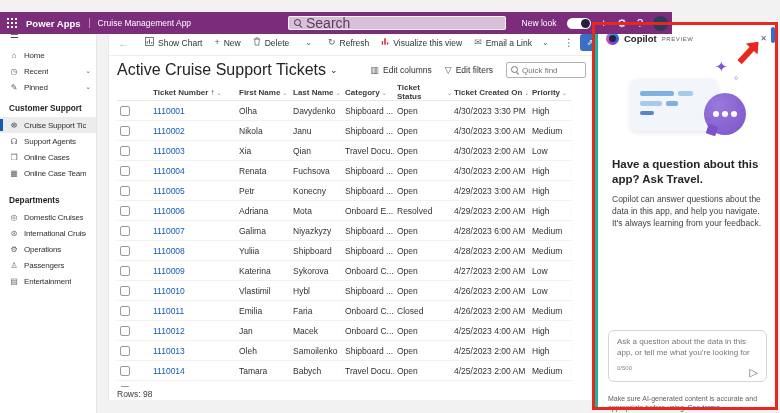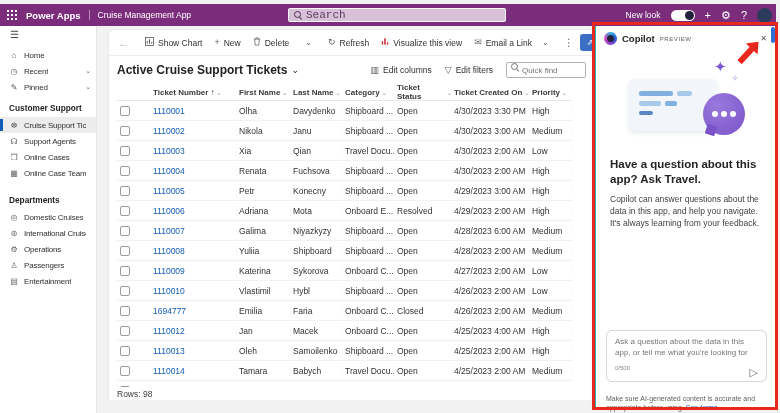--- a/index.html
+++ b/index.html
@@ -1,27 +1,27 @@
 <!DOCTYPE html>
 <html><head>
 <meta charset="utf-8">
 <style>
   *{box-sizing:border-box;margin:0;padding:0}
   html,body{width:780px;height:413px;overflow:hidden}
   body{font-family:"Liberation Sans",sans-serif;background:#f2f2f2}
   #root{position:relative;width:780px;height:413px;background:#f2f2f2;overflow:hidden}
 
   
-  .topbar{position:absolute;left:0;top:4px;width:776px;height:22px;background:#7b2c7b;display:flex;align-items:center;color:#fff;z-index:10}
+  .topbar{position:absolute;left:0;top:12px;width:672px;height:22px;background:#7b2c7b;display:flex;align-items:center;color:#fff;z-index:10}
   .waffle{width:24px;height:22px;display:flex;align-items:center;justify-content:center;cursor:pointer}
   .brand{font-size:9.5px;font-weight:bold;margin-left:2px;white-space:nowrap}
   .tb-divider{width:1px;height:10px;background:rgba(255,255,255,.45);margin:0 8px}
   .appname{font-size:8.5px;white-space:nowrap}
   .tb-search{position:absolute;left:288px;top:4px;width:218px;height:14px;background:#d9c0d9;border:1px solid rgba(255,255,255,.85);border-radius:2px;display:flex;align-items:center;padding:0 5px;gap:4px}
-  .tb-search input{background:transparent;border:none;outline:none;font-size:11px;color:#3a223a;width:100%;font-family:Liberation Mono, monospace}
+  .tb-search input{background:transparent;border:none;outline:none;font-size:14px;color:#3a223a;width:100%;font-family:Liberation Sans, sans-serif}
   .tb-search input::placeholder{color:#5c3a5c}
   .mag{position:relative;width:8px;height:8px;flex:0 0 auto}
   .mag::before{content:"";position:absolute;left:0;top:0;width:5px;height:5px;border:1px solid #4a2a4a;border-radius:50%}
   .mag::after{content:"";position:absolute;left:6px;top:6px;width:3px;height:1px;background:#4a2a4a;transform:rotate(45deg);transform-origin:0 0}
   .mag.gray::before{border-color:#757575}
   .mag.gray::after{background:#757575}
   .tb-right{margin-left:auto;display:flex;align-items:center;gap:10px;padding-right:4px}
   .newlook{font-size:8.5px}
   .toggle{width:24px;height:11px;background:#fff;border-radius:6px;position:relative;cursor:pointer}
   .toggle .knob{position:absolute;right:1px;top:1px;width:9px;height:9px;border-radius:50%;background:#24203c}
@@ -47,45 +47,45 @@
   .cmd .ic{font-size:9px;color:#5a5a5a;line-height:1}
   .cmd-back{color:#b9b9b9;font-size:11px;padding:0 3px;cursor:pointer}
   .sep{width:1px;height:12px;background:#e1e1e1;margin:0 2px}
   .cmd-chev{font-size:8px;color:#5a5a5a;padding:0 3px;cursor:pointer}
   .more{font-size:10px;padding:0 4px;cursor:pointer;color:#5a5a5a}
   .share-btn{margin-left:auto;background:#3a6fc4;color:#fff;border-radius:3px;height:17px;display:flex;align-items:center;gap:3px;padding:0 7px;font-size:8.5px;cursor:pointer}
   .share-btn .sic{font-size:8px}
   .share-btn .schev{font-size:6px}
 
   .viewbar{height:28px;display:flex;align-items:center;padding:0 8px;gap:4px}
-  .view-title{font-size:12px;font-weight:bold;color:#242424;white-space:nowrap;cursor:pointer}
+  .view-title{font-size:16px;font-weight:normal;color:#242424;white-space:nowrap;cursor:pointer}
   .view-chev{font-size:9px;color:#242424}
   .view-actions{margin-left:auto;display:flex;align-items:center;gap:13px;font-size:8.5px;color:#323130}
   .va{display:flex;gap:4px;align-items:center;cursor:pointer;white-space:nowrap}
   .va .ic{font-size:9px;color:#5a5a5a}
-  .quickfind{width:80px;height:16px;border:1px solid #b5b2b0;border-radius:2px;display:flex;padding:0 4px;gap:3px;background:#fff}
+  .quickfind{width:80px;height:16px;border:1px solid #b5b2b0;border-radius:2px;display:flex;align-items:center;padding:0 4px;gap:3px;background:#fff}
   .quickfind input{border:none;outline:none;width:100%;font-size:8px;color:#333;font-family:inherit}
   .quickfind input::placeholder{color:#757575}
 
   .gridwrap{padding-left:8px;width:463px}
   .ghead{display:flex;height:17px;align-items:center;border-bottom:1px solid #e8e8e8}
   .gh{font-size:8px;font-weight:bold;color:#3b3a39;display:flex;gap:2px;align-items:center;padding-left:2px}
   .gh .sort{font-weight:normal;font-size:8px;color:#3b3a39}
   .gh .chev{font-size:6px;color:#8a8886;font-weight:normal}
   .cbcell{width:34px;display:flex;align-items:center;padding-left:3px;flex:0 0 auto}
   .w-ticket{width:86px}.w-first{width:54px}.w-last{width:52px}.w-cat{width:52px}.w-status{width:57px}.w-created{width:78px}.w-pri{width:42px}
   .grow{display:flex;height:20px;align-items:center;border-bottom:1px solid #f1f1f1;font-size:8.5px;color:#323130}
   .gc{overflow:hidden;white-space:nowrap;padding-left:2px;border-right:1px solid rgba(0,0,0,0.025)}
   .gc.link{color:#115db5;cursor:pointer}
   .checkbox{width:10px;height:10px;border:1px solid #9a9a9a;border-radius:2px;background:#fff;cursor:pointer}
   .partial{height:6px;overflow:hidden}
   .rowsbar{height:14px;display:flex;align-items:center;padding-left:8px;font-size:8.5px;color:#3b3a39}
 
   
-  .copilot{position:absolute;left:595px;top:24px;width:182px;height:383px;background:#fff;border-left:1px solid #14b8a6;border-radius:4px 0 0 0;box-shadow:-2px 0 5px rgba(0,0,0,.05);z-index:3}
+  .copilot{position:absolute;left:595px;top:24px;width:182px;height:383px;background:#fff;border-left:3px solid #14b8a6;border-radius:4px 0 0 0;box-shadow:-2px 0 5px rgba(0,0,0,.05);z-index:3}
   .cp-head{display:flex;align-items:center;gap:5px;padding:8px 8px 4px 8px}
   .cp-logo{width:13px;height:13px;border-radius:50%;background:conic-gradient(#31a8e0,#2b5fd9,#8a3fd4,#d44fc0,#31a8e0);position:relative;flex:0 0 auto}
   .cp-logo::after{content:"";position:absolute;inset:3px;border-radius:50%;background:#23233f}
   .cp-title{font-size:9.5px;font-weight:bold;color:#242424}
   .cp-badge{font-size:6px;color:#616161;letter-spacing:.6px}
   .cp-close{margin-left:auto;font-size:8px;color:#555;cursor:pointer;padding:2px}
   .cp-scrollthumb{position:absolute;right:2px;top:3px;width:4px;height:16px;background:#2f6fd6;border-radius:2px;cursor:pointer}
 
   .cp-illus{position:relative;width:132px;height:90px;margin:8px auto 0}
   .cp-card{position:absolute;left:8px;top:22px;width:88px;height:52px;background:#f2f5fa;border-radius:6px;box-shadow:0 2px 5px rgba(27,43,77,.10)}
@@ -454,21 +454,21 @@
             <div class="gc w-last">Hybl</div>
             <div class="gc w-cat">Shipboard ...</div>
             <div class="gc w-status">Open</div>
             <div class="gc w-created">4/26/2023 2:00 AM</div>
             <div class="gc w-pri">Low</div>
           </div>
           <div class="grow">
             <div class="cbcell">
               <div class="checkbox"></div>
             </div>
-            <div class="gc w-ticket link">1694777</div>
+            <div class="gc w-ticket link">1110011</div>
             <div class="gc w-first">Emilia</div>
             <div class="gc w-last">Faria</div>
             <div class="gc w-cat">Onboard C...</div>
             <div class="gc w-status">Closed</div>
             <div class="gc w-created">4/26/2023 2:00 AM</div>
             <div class="gc w-pri">Medium</div>
           </div>
           <div class="grow">
             <div class="cbcell">
               <div class="checkbox"></div>

